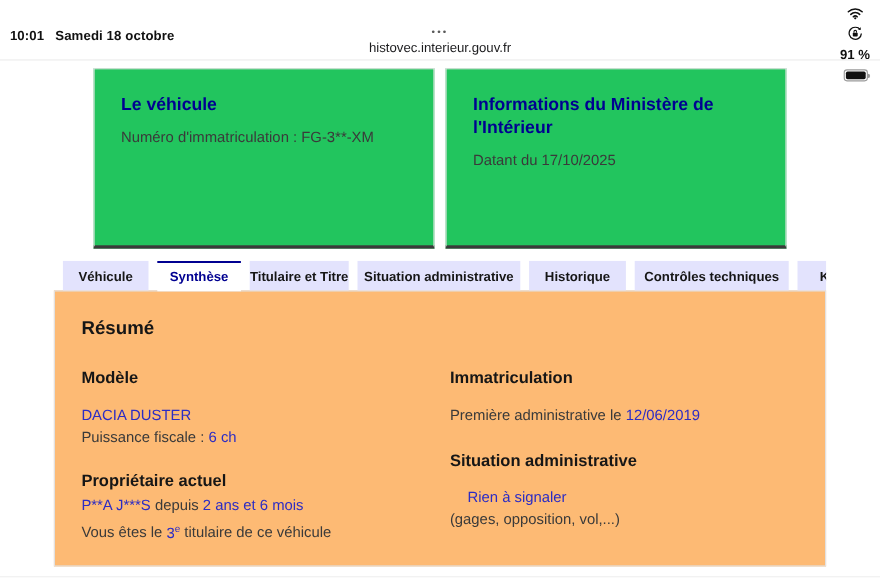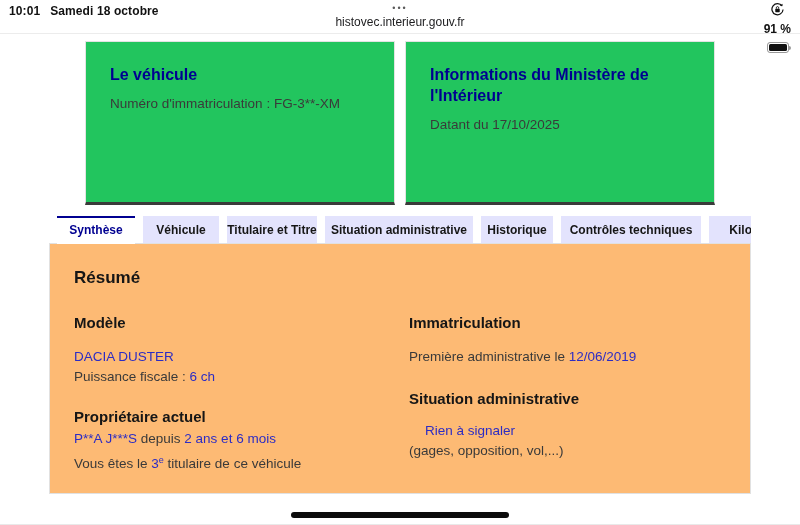--- a/index.html
+++ b/index.html
@@ -1,19 +1,19 @@
 <!DOCTYPE html>
 <html lang="fr"><head>
 <meta charset="utf-8">
 <style>
   * { margin:0; padding:0; box-sizing:border-box; }
   html,body { width:800px; height:525px; }
   body { font-family:"Liberation Sans", sans-serif; background:#ffffff; position:relative; overflow:hidden; }
 
-  .screen { position:absolute; inset:0; background:#fff; }
+  .screen { position:absolute; inset:0; background:#fff;margin-top:21px; }
 
   
   .status-bar { position:absolute; top:0; left:0; right:0; height:22px;
     display:flex; justify-content:space-between; align-items:center; padding:0 9px; }
   .status-left { display:flex; gap:10px; align-items:center;
     font-size:12px; font-weight:700; color:#111; letter-spacing:.1px; }
   .status-right { display:flex; gap:6px; align-items:center; font-size:12px; font-weight:600; color:#111;flex-direction:column; }
 
   .cell-bars { display:flex; align-items:flex-end; gap:1.5px; height:9px; }
   .cell-bars i { display:block; width:2.8px; border-radius:1px; background:#111; }
@@ -50,21 +50,21 @@
   .tabs-row { position:absolute; top:0; left:8px; right:0; height:28px;
     display:flex; gap:8px; overflow:hidden; z-index:3; }
   .tab { flex:0 0 auto; display:flex; align-items:center; justify-content:center;
     height:27px; background:#e3e3fd; border:none; cursor:pointer;
     font-family:"Liberation Sans", sans-serif; font-size:12px; font-weight:700; color:#161616;
     white-space:nowrap; overflow:hidden; padding:0 4px; }
   .tab:nth-child(1){ width:78px; }
   .tab:nth-child(2){ width:76px; }
   .tab:nth-child(3){ width:90px; }
   .tab:nth-child(4){ width:148px; }
-  .tab:nth-child(5){ width:72px; }
+  .tab:nth-child(5){ width:88px; }
   .tab:nth-child(6){ width:140px; }
   .tab:nth-child(7){ width:110px; }
   .tab.active { background:#fff; color:#000091; height:28px;
     box-shadow: inset 0 2px 0 0 #000091; }
 
   .panel { position:absolute; top:27px; left:0; right:0; bottom:0;
     background:#fdba74; border:1px solid #e1e1e1; padding:24px; z-index:1; }
   .panel-title { font-size:17px; font-weight:700; color:#161616; margin-bottom:24px; }
   .cols { display:grid; grid-template-columns:335px 1fr; }
   .section-h { font-size:15px; font-weight:700; color:#161616; line-height:21px; }
@@ -130,22 +130,22 @@
       <p><span>Numéro d'immatriculation : </span><span>FG-3**-XM</span></p>
     </section>
     <section class="card">
       <h2>Informations du Ministère de l'Intérieur</h2>
       <p><span>Datant du </span><span>17/10/2025</span></p>
     </section>
   </div>
 
   <div class="tabs-wrap">
     <div class="tabs-row">
+      <button class="tab">Véhicule</button>
       <button class="tab active">Synthèse</button>
-      <button class="tab">Véhicule</button>
       <button class="tab">Titulaire et Titre</button>
       <button class="tab">Situation administrative</button>
       <button class="tab">Historique</button>
       <button class="tab">Contrôles techniques</button>
       <button class="tab">Kilométrage</button>
     </div>
 
     <div class="panel">
       <h3 class="panel-title">Résumé</h3>
       <div class="cols">

